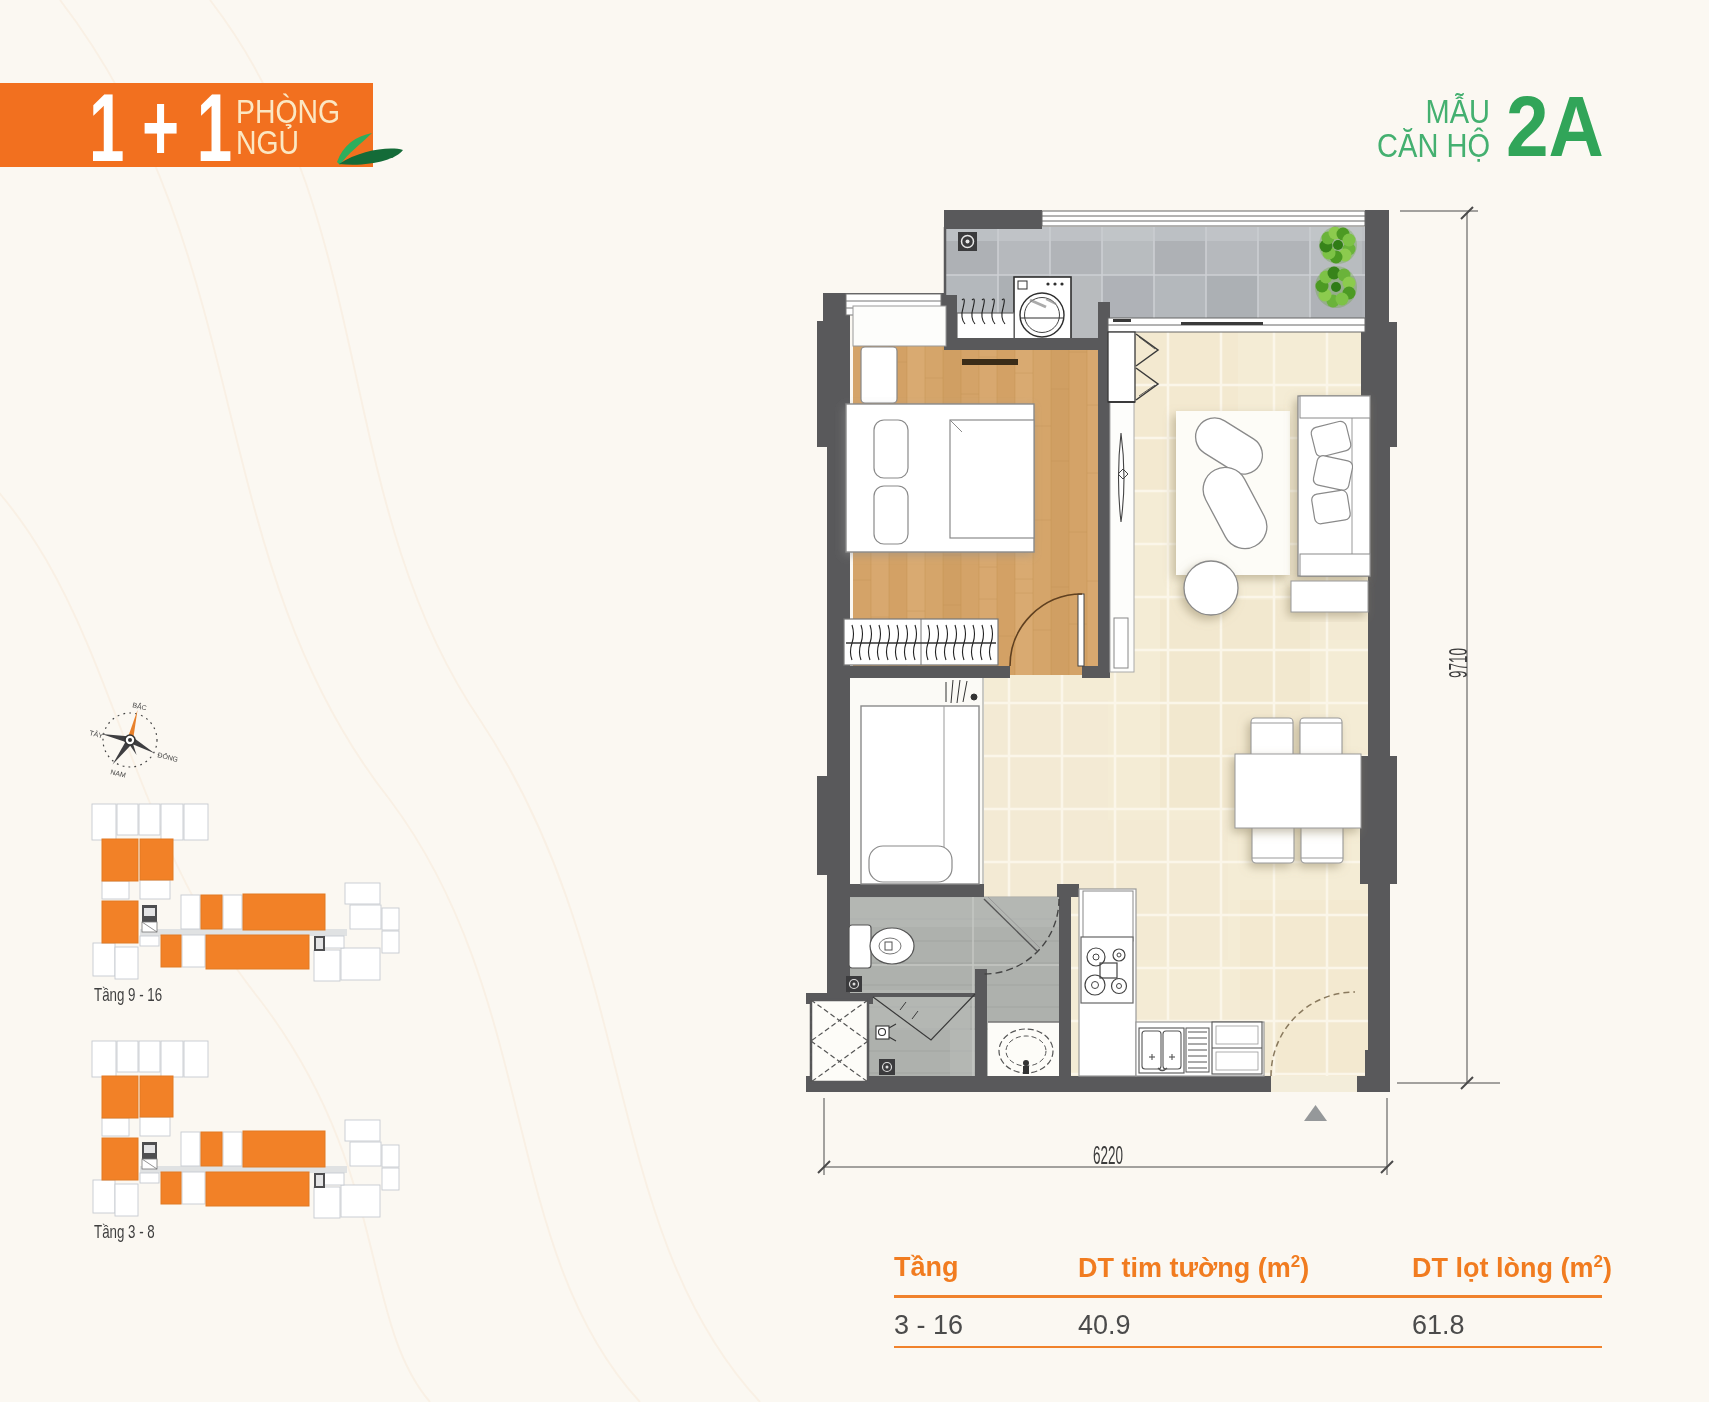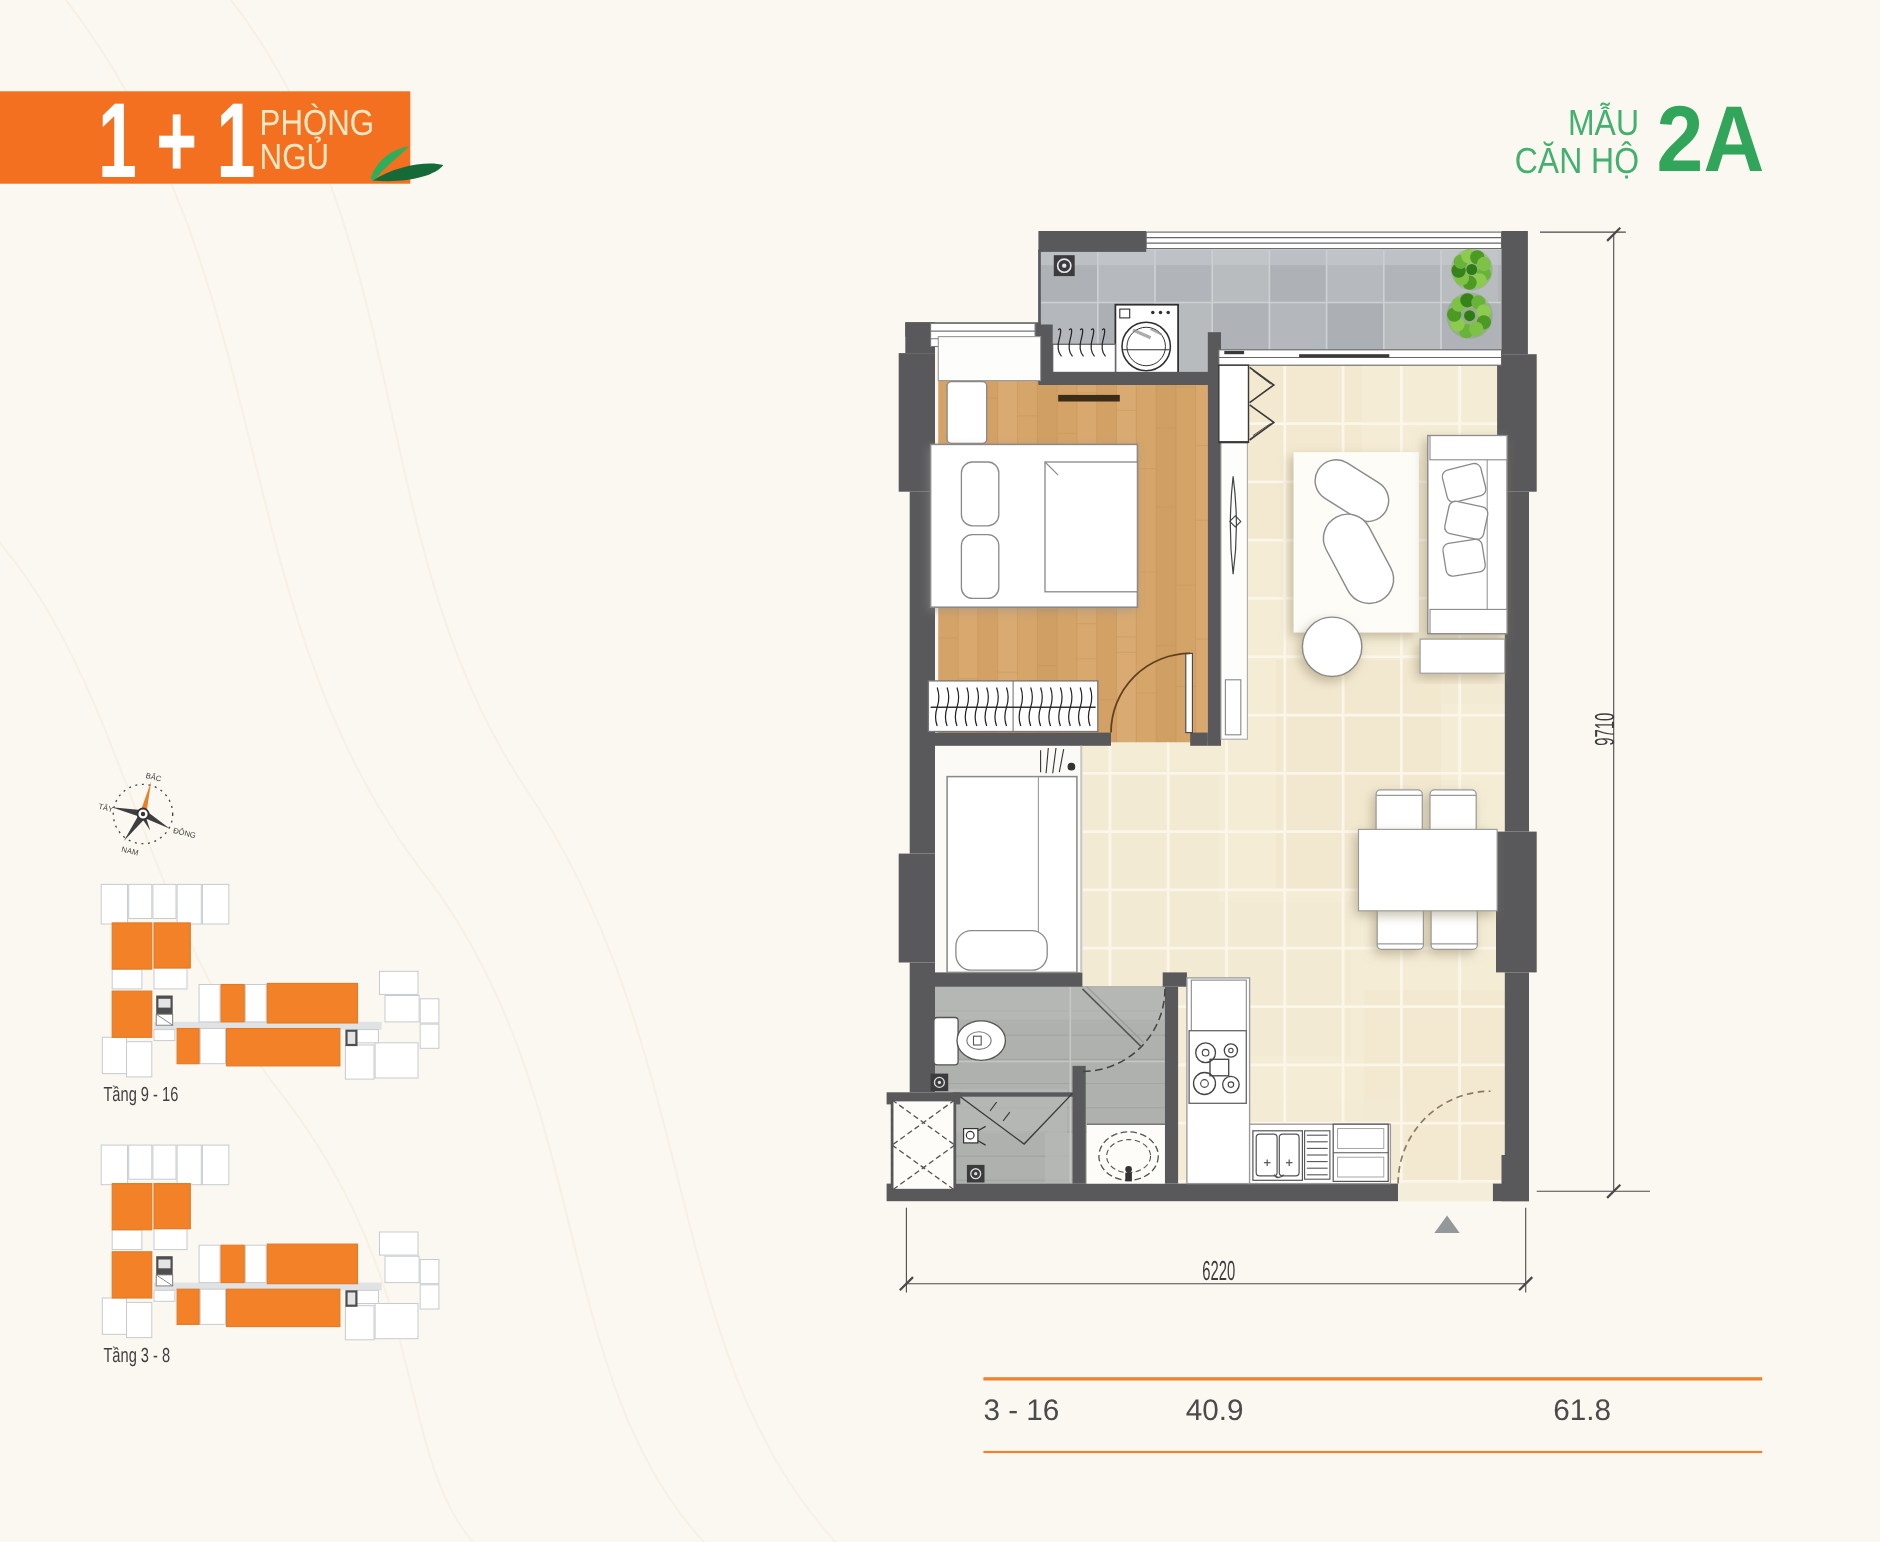--- a/index.html
+++ b/index.html
@@ -624,24 +624,29 @@
       <line x1="142" y1="922" x2="157" y2="932" stroke="#777" stroke-width="0.8"></line>
       <rect x="314" y="936" width="11" height="15" fill="#4e4e50"></rect>
       <rect x="316" y="938" width="7" height="11" fill="#fff" opacity="0.85"></rect>
     </g>
 
 <use href="#kp" y="237"></use>
 </svg>
 
 <div class="abs" style="left:894px;top:1252px;width:708px;">
 
+  <div style="position:relative;height:43px;color:#f17c20;font-weight:bold;font-size:27px;">
+    <span style="position:absolute;left:0;top:0;">Tầng</span>
+    <span style="position:absolute;left:184px;top:0;white-space:nowrap;">DT tim tường (m<sup style="font-size:17px">2</sup>)</span>
+    <span style="position:absolute;left:518px;top:0;white-space:nowrap;">DT lọt lòng (m<sup style="font-size:17px">2</sup>)</span>
+  </div>
 
   <div style="height:3px;background:#f0822c;"></div>
 
-  <div style="position:relative;height:36px;color:#4b4b4b;font-size:27px;padding-top:28px;">
+  <div style="position:relative;height:36px;color:#4b4b4b;font-size:27px;padding-top:12px;">
     <span style="position:absolute;left:0;top:12px;">3  -  16</span>
     <span style="position:absolute;left:184px;top:12px;">40.9</span>
     <span style="position:absolute;left:518px;top:12px;">61.8</span>
   </div>
 
   <div style="height:2px;background:#f0822c;"></div>
 </div>
 
 <div class="abs" style="left:94px;top:984px;color:#3f3f3f;font-size:18.5px;transform:scaleX(0.72);transform-origin:0 0;white-space:nowrap;">Tầng 9 - 16</div>
 

